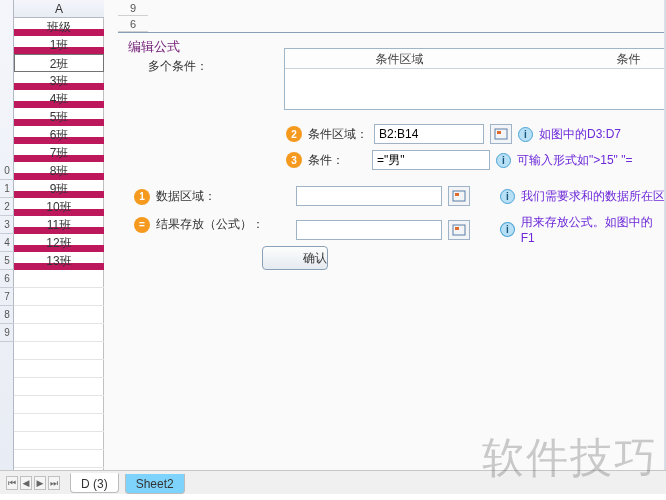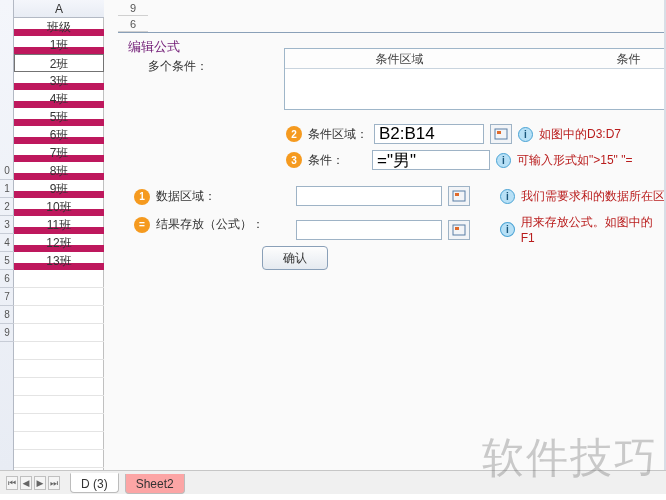--- a/index.html
+++ b/index.html
@@ -72,60 +72,60 @@
     display:inline-flex; align-items:center; justify-content:center;
     font-size:10px; font-weight:bold;
   }
   .b1 { background:#f59a1f; }
   .b2 { background:#f59a1f; }
   .b3 { background:#f59a1f; }
   .beq { background:#f59a1f; }
   .field-label { width:auto; }
   .tbox {
     height:20px; border:1px solid #9eb3c6; background:#fff;
-    padding:0 4px; font-size:17px;
+    padding:0 4px; font-size:12px;
   }
   .picker-btn {
     width:22px; height:20px; border:1px solid #9eb3c6;
     background:#f2f4f7; display:inline-flex; align-items:center;
     justify-content:center; cursor:pointer;
   }
   .picker-btn svg { display:block; }
   .info-i {
     width:15px; height:15px; border-radius:50%;
     background:#b7e0f6; border:1px solid #4aa3d4;
     color:#1a567a; font-weight:bold; font-size:10px;
     display:inline-flex; align-items:center; justify-content:center;
   }
-  .hint { color:#b91c1c; }
+  .hint { color:#6d28d9; }
 
   .ok-btn {
     position:absolute; left:158px; top:246px;
     width:66px; height:24px; border:1px solid #8aa0b8;
     border-radius:4px; background:linear-gradient(#fdfdfd,#e5eaf0);
-    text-align:center; line-height:22px; cursor:pointer;
+    text-align:right; line-height:22px; cursor:pointer;
   }
 
   .tabs {
     position:absolute; left:0; bottom:6px; height:24px; width:100%;
     display:flex; align-items:flex-end; padding-left:70px; gap:6px;
     background:#f0f0f0;
   }
   .tabs:before {
     content:""; position:absolute; left:0; top:0; right:0; height:1px;
     background:#c6c6c6;
   }
   .nav-arrow {
     position:absolute; left:6px; bottom:4px; width:60px; display:flex; gap:2px;
   }
   .nav-a { width:12px; height:14px; border:1px solid #c0c0c0; background:#f5f5f5; font-size:9px;
     display:flex;align-items:center;justify-content:center;color:#666;cursor:pointer;}
   .tab {
     height:20px; padding:0 10px; border:1px solid #bcbcbc; border-top:none;
-    background:#fca5a5; border-radius:0 0 4px 4px; line-height:20px; cursor:pointer;
+    background:#7dd3fc; border-radius:0 0 4px 4px; line-height:20px; cursor:pointer;
   }
   .tab.active { background:#fff; border-top:1px solid #fff; position:relative; top:-1px; }
 
   .watermark {
     position:absolute; right:8px; bottom:14px;
     font-size:42px; color:rgba(120,120,120,0.38); font-family:"SimHei","Microsoft YaHei";
     letter-spacing:2px; pointer-events:none;
   }
   .cut-right { position:absolute; right:0; top:0; width:2px; height:100%; background:#d8dee6; }
 </style>

